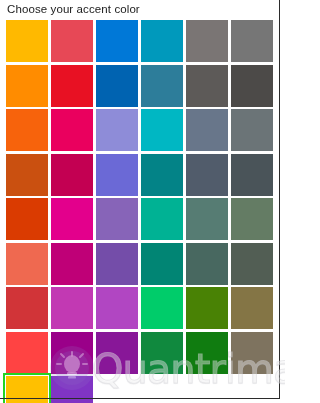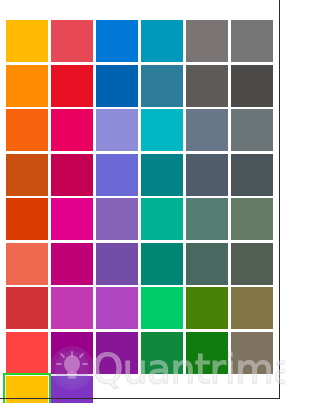--- a/index.html
+++ b/index.html
@@ -98,20 +98,21 @@
     top: 4px;
     width: 48px;
     height: 48px;
   }
 </style>
 </head>
 <body>
 
 <div id="panel">
 
+  <div id="title">Choose your accent color</div>
 
   <div id="swatch-grid">
       <div class="swatch" style="background: rgb(255, 185, 0);"></div>
       <div class="swatch" style="background: rgb(231, 72, 86);"></div>
       <div class="swatch" style="background: rgb(0, 120, 215);"></div>
       <div class="swatch" style="background: rgb(0, 153, 188);"></div>
       <div class="swatch" style="background: rgb(122, 117, 116);"></div>
       <div class="swatch" style="background: rgb(118, 118, 118);"></div>
       <div class="swatch" style="background: rgb(255, 140, 0);"></div>
       <div class="swatch" style="background: rgb(232, 17, 35);"></div>

